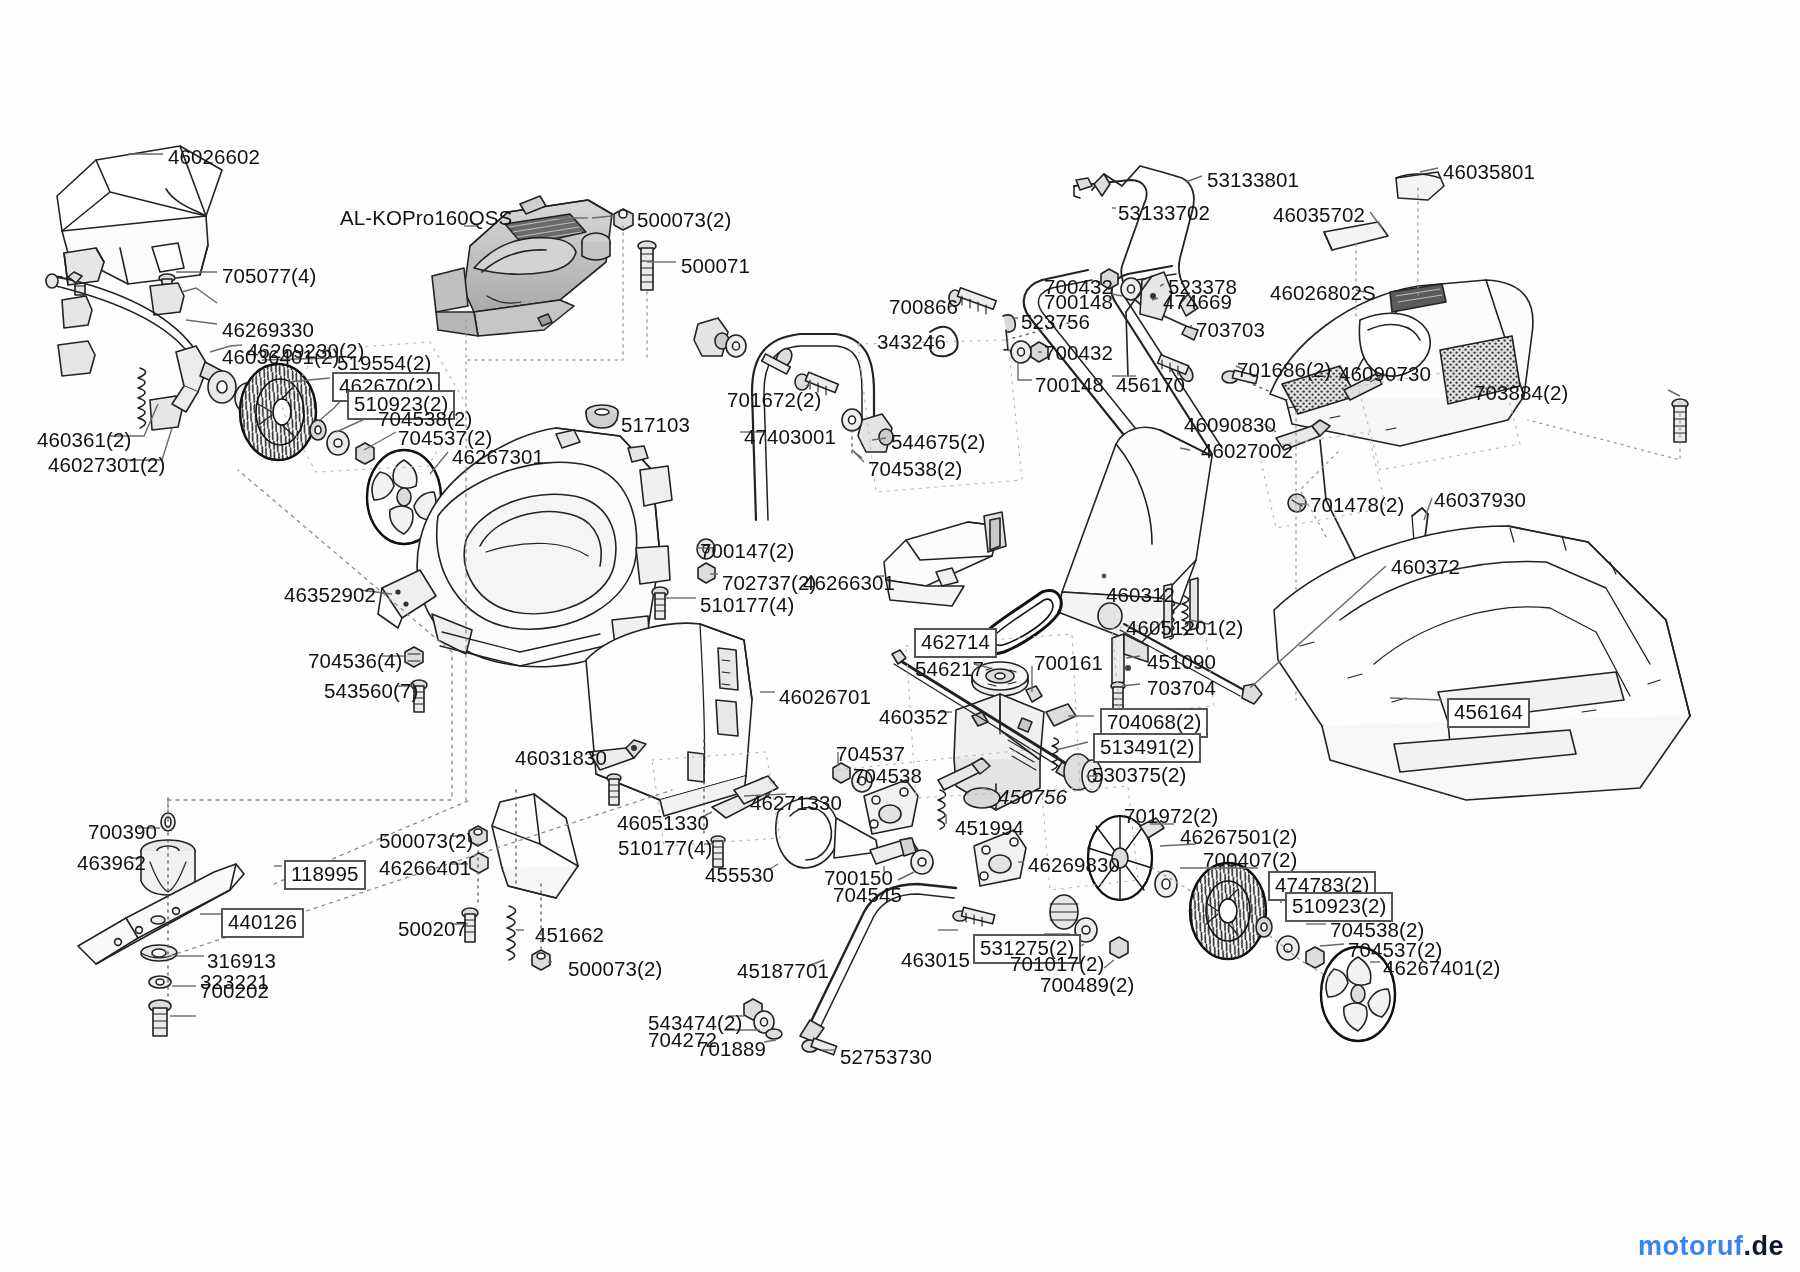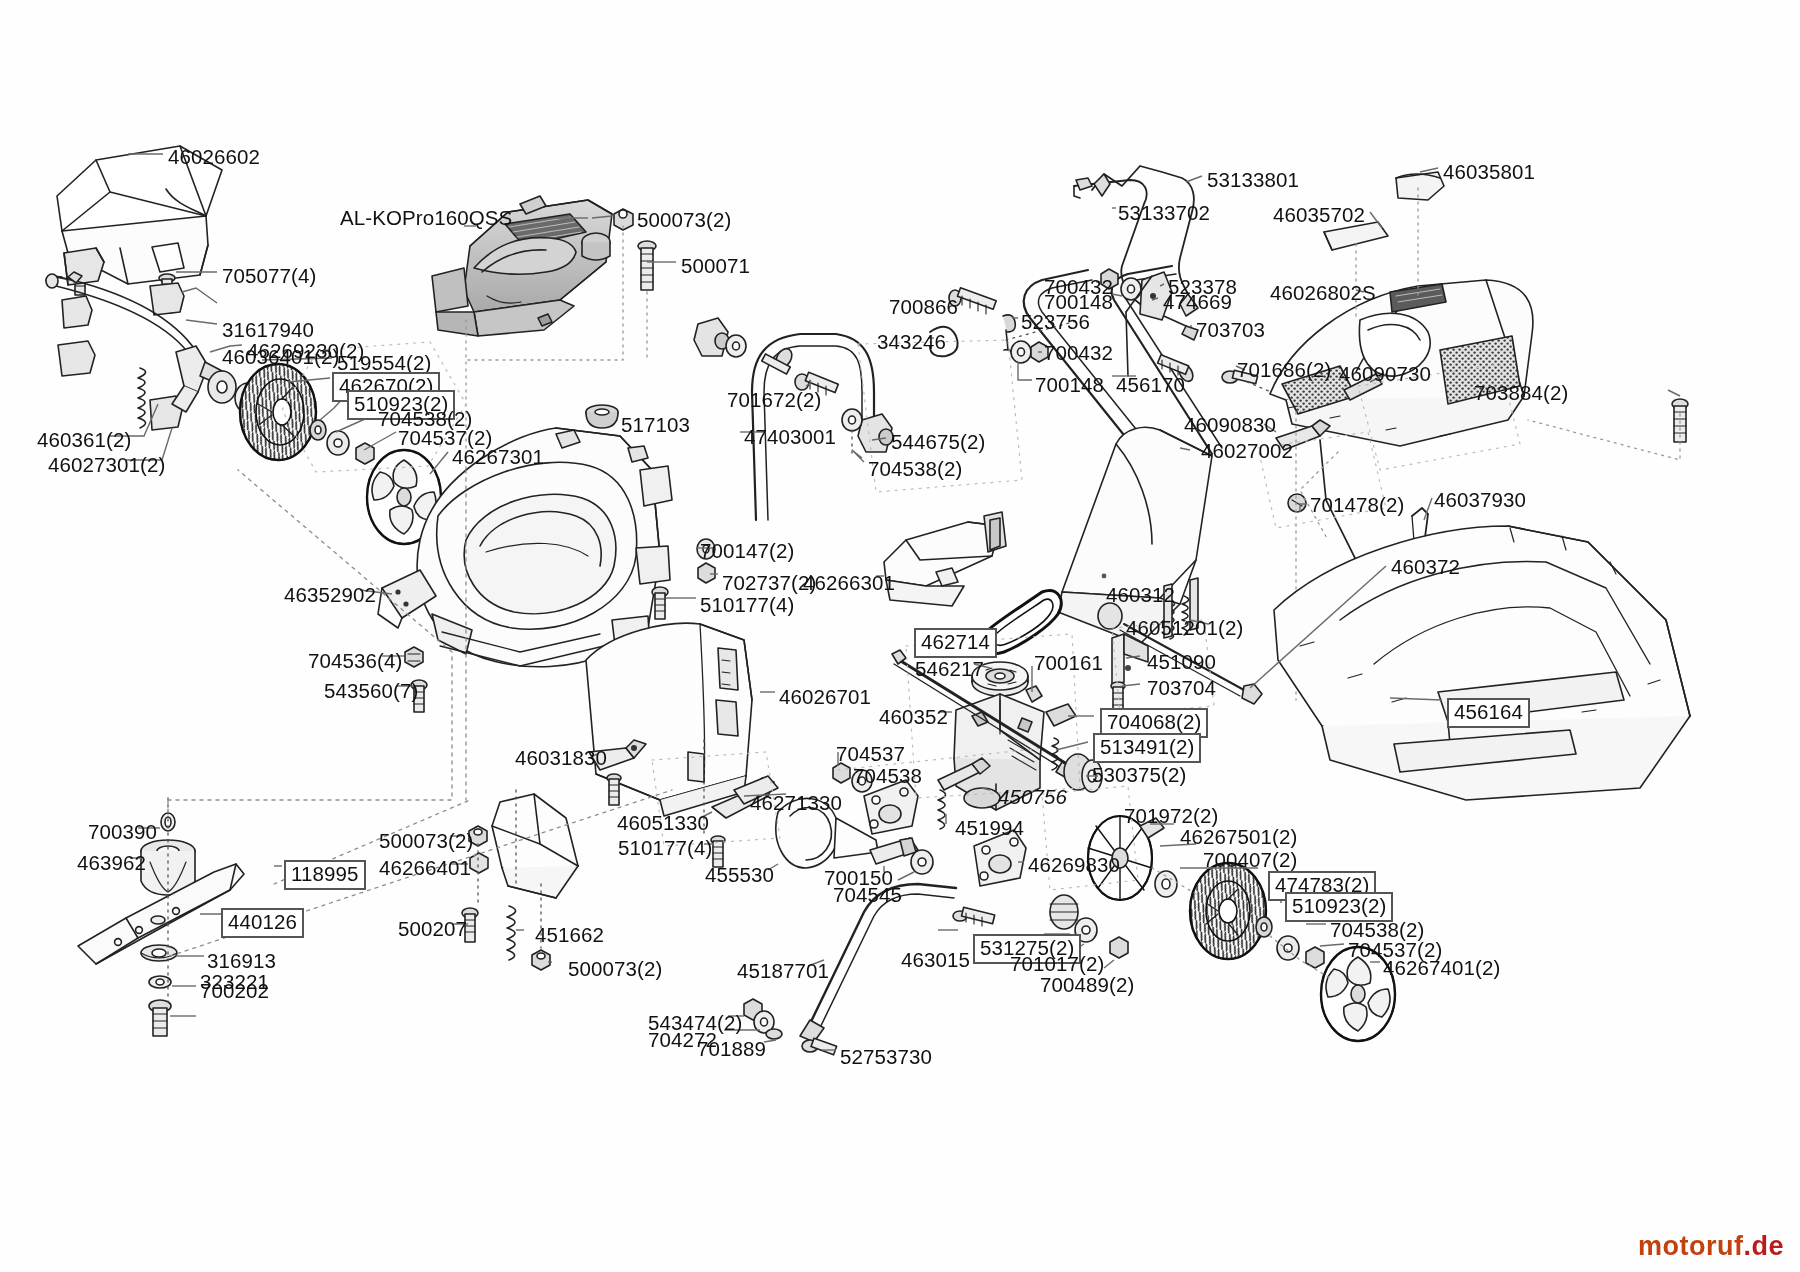--- a/index.html
+++ b/index.html
@@ -6,21 +6,21 @@
   body{width:1800px;height:1272px;position:relative;overflow:hidden;
        font-family:"Liberation Sans",sans-serif;color:#1a1a1a;}
   #stage{position:relative;width:1800px;height:1272px;background:#fefefe;}
   svg#art{position:absolute;left:0;top:0;width:1800px;height:1272px;}
   .lbl{position:absolute;font-size:20.5px;letter-spacing:.1px;white-space:nowrap;
        color:#111;line-height:1;}
   .boxed{border:2px solid #555;padding:2px 5px 3px 5px;background:#fff;
          font-size:20.5px;line-height:1;}
   .wm{position:absolute;right:16px;bottom:10px;font-size:27px;font-weight:bold;
       letter-spacing:.5px;}
-  .wm .m{color:#c2410c;} .wm .o{color:#b91c1c;text-align:right;}
+  .wm .m{color:#3b82f6;} .wm .o{color:#0f172a;text-align:right;}
 </style>
 </head>
 <body>
 
 <div id="stage">
 
 <svg id="art" viewBox="0 0 1800 1272">
   <defs>
     <linearGradient id="gEng" x1="0" y1="0" x2="0" y2="1">
       <stop offset="0" stop-color="#d9d9d9"></stop>
@@ -843,21 +843,21 @@
 
 <div class="lbl" style="left:340px;top:208px;">AL-KOPro160QSS</div>
 
 <div class="wm">
   <span class="m">motoruf</span><span class="o">.de</span>
 </div>
 
 <div class="lbl" style="left: 168px; top: 147px;">46026602</div>
     <div class="lbl" style="left: 222px; top: 266px;">705077(4)</div>
     <div class="lbl" style="left: 222px; top: 303px; margin-top: 44px;">46036401(2)</div>
-    <div class="lbl" style="left: 222px; top: 320px;">31617940</div>
+    <div class="lbl" style="left: 222px; top: 320px;">46269330</div>
     <div class="lbl" style="left: 247px; top: 341px;">46269230(2)</div>
     <div class="lbl" style="left: 337px; top: 353px;">519554(2)</div>
     <div class="lbl boxed" style="left: 332px; top: 372px;">462670(2)</div>
     <div class="lbl boxed" style="left: 347px; top: 390px;">510923(2)</div>
     <div class="lbl" style="left: 378px; top: 409px;">704538(2)</div>
     <div class="lbl" style="left: 398px; top: 428px;">704537(2)</div>
     <div class="lbl" style="left: 452px; top: 447px;">46267301</div>
     <div class="lbl" style="left: 37px; top: 430px;">460361(2)</div>
     <div class="lbl" style="left: 48px; top: 455px;">46027301(2)</div>
     <div class="lbl" style="left: 284px; top: 585px;">46352902</div>

